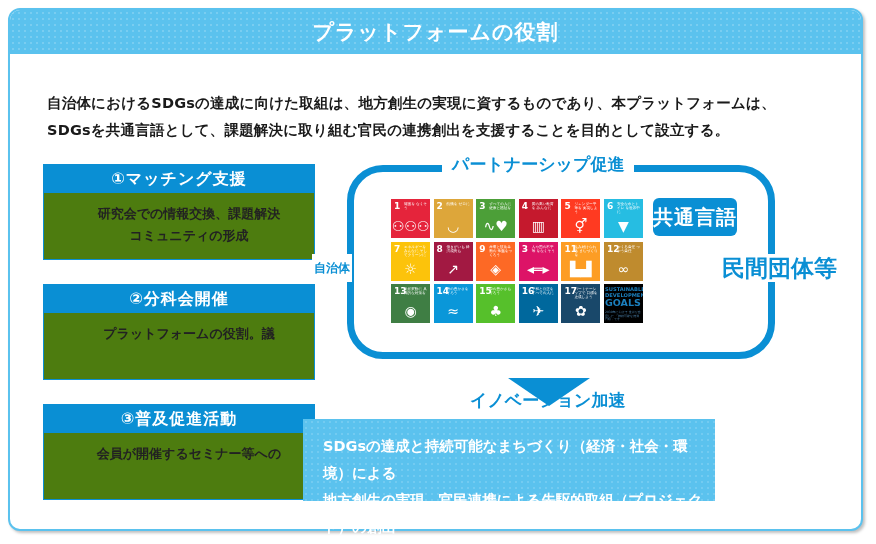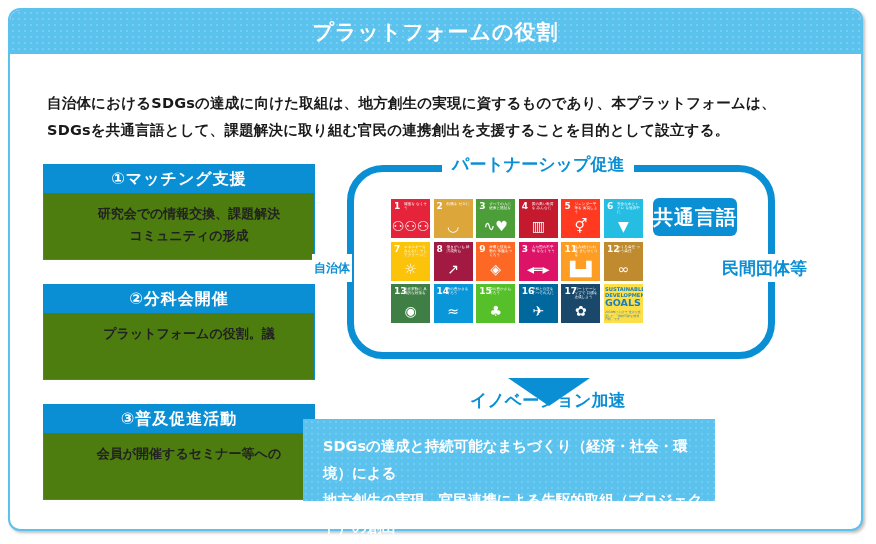--- a/index.html
+++ b/index.html
@@ -39,38 +39,38 @@
   .loop {
     position: absolute; left: 347px; top: 165px; width: 428px; height: 194px;
     border: 7px solid #0a8fd4; border-radius: 36px;
   }
   .loop-label {
     position: absolute; background: #fff; color: #0a8fd4; font-weight: bold; white-space: nowrap;
   }
   .lbl-top { left: 442px; top: 150px; font-size: 17px; padding: 0 10px; line-height: 28px; }
   .lbl-bottom { left: 460px; top: 343px; font-size: 17px; padding: 0 10px; line-height: 28px; margin-top: 43px; }
   .lbl-left { left: 312px; top: 254px; font-size: 12px; padding: 4px 2px; line-height: 20px; }
-  .lbl-right { left: 720px; top: 254px; font-size: 17px; padding: 4px 2px; line-height: 20px; }
+  .lbl-right { left: 720px; top: 254px; font-size: 23px; padding: 4px 2px; line-height: 20px; }
 
   .common-badge {
     position: absolute; left: 653px; top: 198px; width: 84px; height: 38px;
     background: #0a8fd4; color: #fff; border-radius: 6px; font-weight: bold;
     font-size: 20px; text-align: center; line-height: 38px; letter-spacing: 1px;
   }
 
   .sdg-grid {
     position: absolute; left: 391px; top: 199px; width: 252px; height: 124px;
     display: grid; grid-template-columns: repeat(6, 39px); grid-template-rows: repeat(3, 39px);
     column-gap: 3.6px; row-gap: 3.5px;
   }
   .sdg-tile { position: relative; width: 39px; height: 39px; color: #fff; overflow: hidden; }
   .sdg-num { position: absolute; left: 3px; top: 2px; font-size: 9px; font-weight: bold; }
   .sdg-title { position: absolute; left: 13px; top: 3px; font-size: 3.6px; line-height: 4px; width: 24px; }
   .sdg-ico { position: absolute; left: 0; right: 0; bottom: 4px; text-align: center; font-size: 14px; line-height: 16px; }
-  .sdg-logo { background: #fde047; color: #1b7fbd; }
+  .sdg-logo { background: #000000; color: #1b7fbd; }
   .sdg-logo .l1 { position: absolute; left: 1px; top: 3px; font-size: 5.2px; font-weight: bold; line-height: 5.5px; width: 38px; }
   .sdg-logo .l2 { position: absolute; left: 1px; top: 14px; font-size: 9.5px; font-weight: bold; line-height: 10px; color: #1b7fbd; }
   .sdg-logo .l3 { position: absolute; left: 1px; top: 27px; font-size: 3px; line-height: 3.6px; width: 36px; color: #4a7fa8; }
 
   .arrow {
     position: absolute; left: 508px; top: 378px; width: 0; height: 0;
     border-left: 41px solid transparent; border-right: 41px solid transparent; border-top: 28px solid #0a8fd4;
   }
 
   .result-box {

